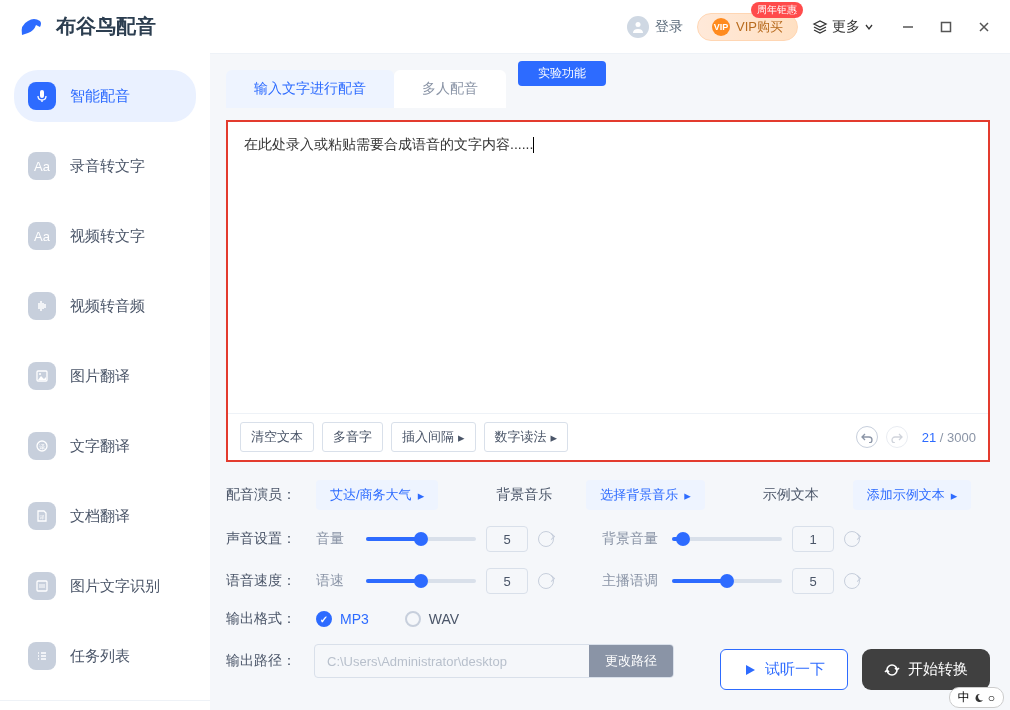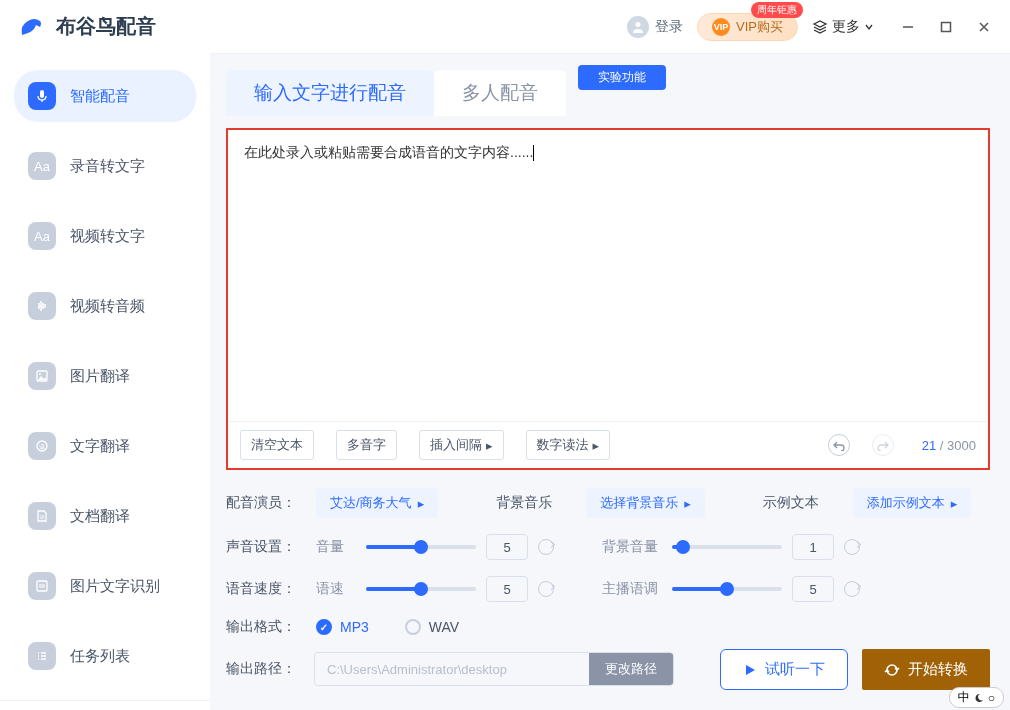--- a/index.html
+++ b/index.html
@@ -26,30 +26,30 @@
 .nav-item { display:flex; align-items:center; gap:14px; padding:12px 14px; border-radius:24px; margin-bottom:18px; cursor:pointer; color:#4a5568; font-size:15px; }
 .nav-item.active { background:#eaf1ff; color:#2d6bff; }
 .nav-icon { width:28px; height:28px; border-radius:8px; display:flex; align-items:center; justify-content:center; font-size:13px; color:#fff; }
 .nav-item.active .nav-icon { background:#2d6bff; }
 .nav-item:not(.active) .nav-icon { background:#c7cfdc; }
 .sidebar-footer { display:flex; justify-content:space-around; padding:14px 10px; border-top:1px solid #eef2f7; }
 
 
 .main { position:absolute; left:210px; top:54px; right:0; bottom:0; padding:16px 20px 10px 16px; display:flex; flex-direction:column; }
 .tabs-row { display:flex; align-items:center; gap:0; margin-bottom:12px; position:relative; }
-.tab { padding:10px 28px; font-size:19px; color:#8a94a6; cursor:pointer; background:#fff; border-radius:6px 6px 0 0; }
+.tab { padding:10px 28px; font-size:14px; color:#8a94a6; cursor:pointer; background:#fff; border-radius:6px 6px 0 0; }
 .tab.active { color:#2d6bff; background:#eef4ff; }
 .exp-badge { background:#2d6bff; color:#fff; font-size:12px; padding:4px 20px; border-radius:4px; margin-left:12px; position:relative; top:-16px; }
 
 .editor-box { border:2px solid #e33b2e; background:#fff; flex:0 0 342px; display:flex; flex-direction:column; }
 .editor-area { flex:1; padding:14px 16px; font-size:14px; color:#333; outline:none; border:none; resize:none; width:100%; position:relative; }
 .editor-text { color:#333; }
 .cursor-bar { display:inline-block; width:1px; height:16px; background:#000; vertical-align:middle; animation:blink 1s infinite; }
 @keyframes blink { 50% { opacity:0; } }
-.editor-toolbar { display:flex; align-items:center; padding:8px 12px; gap:22px; border-top:1px solid #eef2f7; }
+.editor-toolbar { display:flex; align-items:center; padding:8px 12px; gap:8px; border-top:1px solid #eef2f7; }
 .tb-btn { border:1px solid #d9e0ea; background:#fff; padding:5px 10px; font-size:13px; color:#4a5568; border-radius:3px; cursor:pointer; display:flex; align-items:center; gap:4px; }
 .tb-spacer { flex:1; }
 .tb-icon { width:22px; height:22px; border:1.5px solid #c7cfdc; border-radius:50%; display:flex; align-items:center; justify-content:center; cursor:pointer; color:#8a94a6; }
 .tb-icon.disabled { opacity:0.4; }
 .char-count { font-size:13px; color:#8a94a6; margin-left:6px; }
 .char-count .cur { color:#2d6bff; }
 
 .settings { margin-top:18px; display:flex; flex-direction:column; gap:16px; font-size:14px; color:#4a5568; }
 .srow { display:flex; align-items:center; gap:14px; }
 .srow-label { width:76px; font-weight:500; }
@@ -71,21 +71,21 @@
 .radio-circle.checked { border-color:#2d6bff; background:#2d6bff; }
 .radio-circle.checked::after { content:'✓'; color:#fff; font-size:10px; font-weight:700; }
 
 .path-row { display:flex; align-items:center; gap:12px; }
 .path-input { flex:0 0 360px; height:34px; border:1px solid #d9e0ea; border-radius:4px; display:flex; align-items:center; overflow:hidden; }
 .path-text { flex:1; padding:0 12px; color:#b8c0cc; font-size:13px; }
 .path-btn { background:#8a94a6; color:#fff; height:100%; padding:0 16px; font-size:13px; display:flex; align-items:center; cursor:pointer; }
 
 .action-row { position:absolute; right:20px; bottom:20px; display:flex; gap:14px; }
 .btn-preview { border:1.5px solid #2d6bff; color:#2d6bff; background:#fff; padding:10px 22px; border-radius:6px; font-size:15px; display:flex; align-items:center; gap:8px; cursor:pointer; }
-.btn-convert { background:#a16207; color:#fff; padding:10px 22px; border-radius:2px; font-size:15px; display:flex; align-items:center; gap:8px; cursor:pointer; }
+.btn-convert { background:#404040; color:#fff; padding:10px 22px; border-radius:9px; font-size:15px; display:flex; align-items:center; gap:8px; cursor:pointer; }
 
 .ime-indicator { position:absolute; right:6px; bottom:2px; background:#fff; border:1px solid #ccc; border-radius:10px; padding:1px 8px; font-size:12px; display:flex; gap:4px; align-items:center; }
 </style>
 </head>
 <body>
 
 <div class="header">
   <div class="logo">
     <svg width="32" height="32" viewBox="0 0 32 32">
         <path d="M6 24 Q4 14 12 10 Q18 6 24 10 Q26 12 24 16 L20 14 Q18 20 12 22 Z M22 10 A1.2 1.2 0 1 1 22 12 A1.2 1.2 0 1 1 22 10" fill="#2d6bff"></path>

